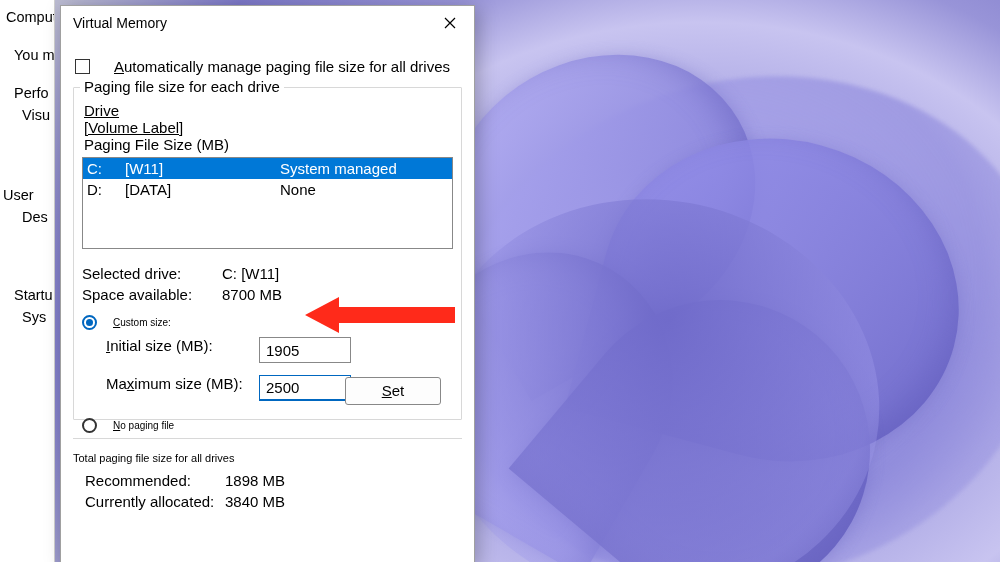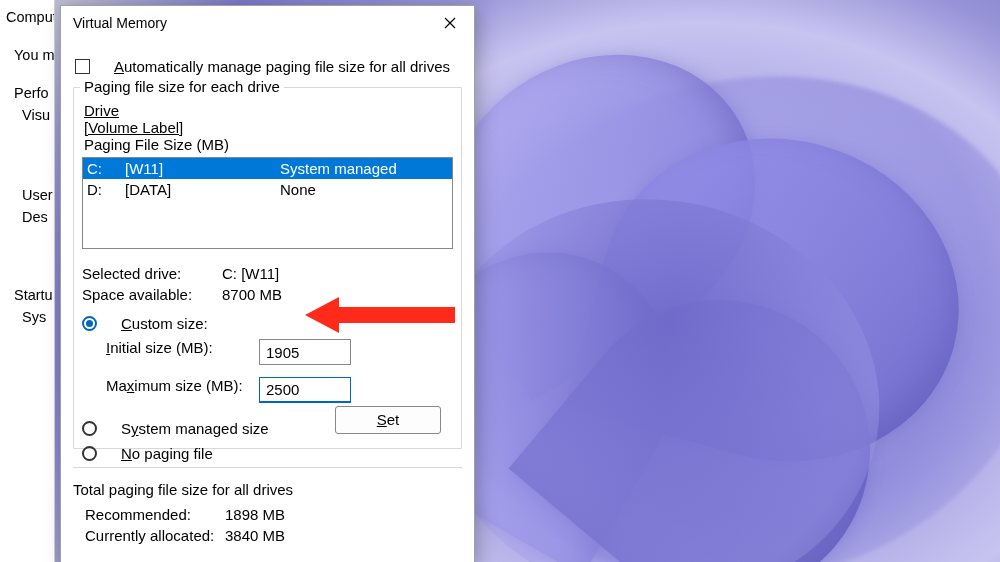--- a/index.html
+++ b/index.html
@@ -74,35 +74,35 @@
   .drive-row { display:flex; padding:2px 2px;}
   .drive-row.selected { background:#0078d7; color:#fff;}
   .drive-row .c1 { width:40px; padding-left:2px;}
   .drive-row .c2 { width:155px;}
   .drive-row .c3 { width:160px;}
 
   .kv { display:flex; font-size:15px; padding: 2px 0;}
   .kv .k { width:140px; }
   .kv .v { }
 
-  .radio-row { display:flex; align-items:center; gap:24px; padding:4px 0; font-size:15px;}
+  .radio-row { display:flex; align-items:center; gap:16px; padding:4px 0; font-size:10px;}
   .radio { width:15px; height:15px; border:2px solid #333; border-radius:50%; position:relative; flex:none;}
   .radio.on { border-color:#0067c0;}
   .radio.on::after { content:''; position:absolute; inset:2px; background:#0067c0; border-radius:50%;}
 
   .size-row { display:flex; gap:8px; padding:3px 0 3px 24px; font-size:15px;}
   .size-row .lbl { width:145px;}
   .size-input {
     width:92px; height:26px; border:1px solid #888; padding:2px 6px; font-size:15px;
     font-family:inherit;
   }
   .size-input.focus { border:1px solid #0067c0; border-bottom:2px solid #0067c0;}
 
   .setbtn-row { display:flex; justify-content:flex-end; padding-right:12px; margin-top:-60px;}
-  .setbtn { width:106px; height:28px; border:1px solid #888; border-radius:3px; background:#fdfdfd; text-align:center; line-height:26px; font-size:15px;}
+  .setbtn { width:96px; height:28px; border:1px solid #888; border-radius:3px; background:#fdfdfd; text-align:center; line-height:26px; font-size:15px;}
 
   .hr { border:none; border-top:1px solid #d8d8d8; margin:18px 0 10px 0;}
 
   .u { text-decoration: underline; }
 
   
   .arrow {
     position:absolute; left:305px; top:285px; z-index:10; pointer-events:none;
   }
 </style>
@@ -117,21 +117,21 @@
 </div>
 
 <div class="bgwin">
   <div class="line">Compute</div>
   <div class="sp"></div>
   <div class="line" style="padding-left:14px;">You m</div>
   <div class="sp"></div>
   <div class="line" style="padding-left:14px;">Perfo</div>
   <div class="line" style="padding-left:22px;">Visu</div>
   <div style="height:58px;"></div>
-  <div class="line" style="padding-left:22px;">User</div>
+  <div class="line" style="padding-left:3px;">User</div>
   <div class="line" style="padding-left:22px;">Des</div>
   <div style="height:56px;"></div>
   <div class="line" style="padding-left:14px;">Startu</div>
   <div class="line" style="padding-left:22px;">Sys</div>
 </div>
 
 <div class="dialog">
   <div class="titlebar">
     <div class="title">Virtual Memory</div>
     <div class="closebtn">
@@ -187,35 +187,31 @@
         <input class="size-input" value="1905" style="">
       </div>
       <div class="size-row" style="margin-top:6px;">
         <span class="lbl">Ma<span class="u">x</span>imum size (MB):</span>
         <input class="size-input focus" value="2500" style="">
       </div>
 
       <div style="height:10px;"></div>
       <div class="radio-row">
         <div class="radio"></div>
-        <span>S<span class="u">y</span>stem managed size</span>
-      </div>
-      <div class="radio-row">
-        <div class="radio"></div>
         <span><span class="u">N</span>o paging file</span>
       </div>
       <div class="setbtn-row">
         <div class="setbtn"><span class="u">S</span>et</div>
       </div>
       <div style="height:6px;"></div>
     </div>
 
     <hr class="hr">
 
-    <div style="font-size:15px;margin-top:13px;">Total paging file size for all drives</div>
+    <div style="font-size:11px;margin-top:13px;">Total paging file size for all drives</div>
     <div style="height:6px;"></div>
     <div class="kv" style="padding-left:12px;">
         <div class="k">Recommended:</div>
         <div class="v">1898 MB</div>
       </div>
     <div class="kv" style="padding-left:12px;">
         <div class="k">Currently allocated:</div>
         <div class="v">3840 MB</div>
       </div>
   </div>

